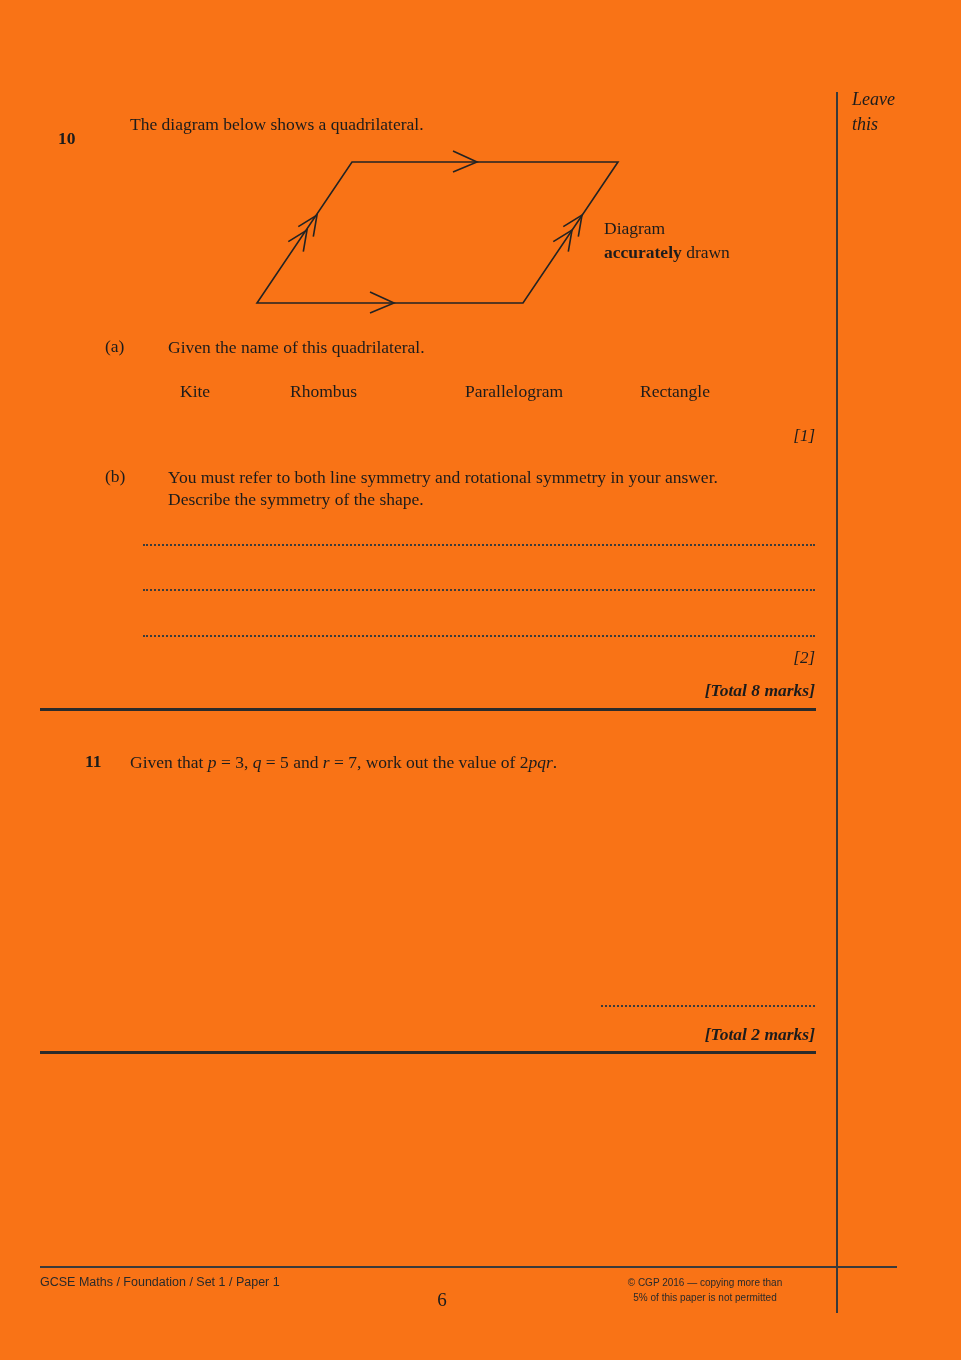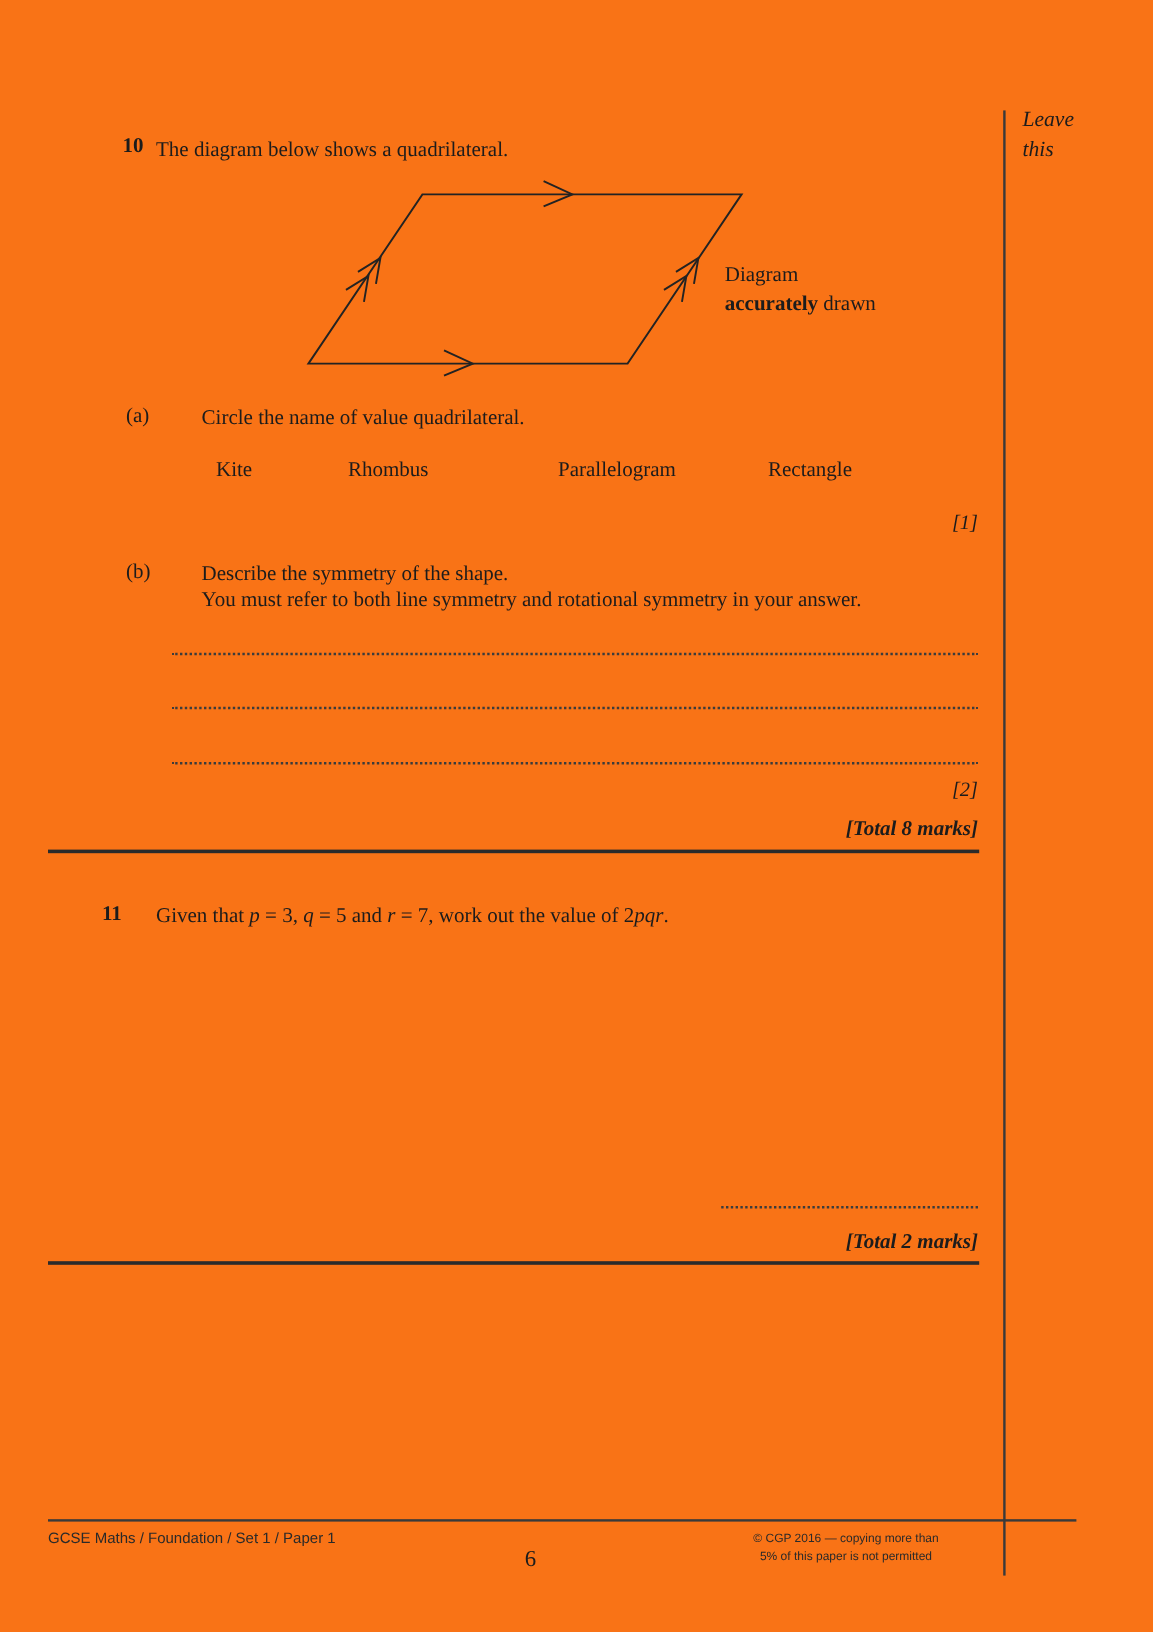--- a/index.html
+++ b/index.html
@@ -113,21 +113,21 @@
 <body>
 
 <div id="page">
 
   <div class="vrule"></div>
   <div class="leave-blank">
     <div>Leave</div>
     <div>this</div>
   </div>
 
-  <div class="abs qnum" style="left:58px; top:111px;margin-left:44px;">10</div>
+  <div class="abs qnum" style="left:58px; top:128px;">10</div>
   <div class="abs qtext" style="left:105px; top:113px;">The diagram below shows a quadrilateral.</div>
 
   <svg class="abs" style="left:230px; top:140px;" width="420" height="185" viewBox="0 0 420 185">
     <polygon class="ln" points="27,163 122,22 388,22 293,163"></polygon>
 
     <polyline class="ln" points="223,11 247,22 223,32"></polyline>
 
     <polyline class="ln" points="140,152 164,163 140,173"></polyline>
 
     <polyline class="ln" points="83.3,96.6 87,75 68.3,86.6"></polyline>
@@ -136,33 +136,33 @@
     <polyline class="ln" points="348.3,96.6 352,75 333.3,86.6"></polyline>
     <polyline class="ln" points="338.3,111.6 342,90 323.3,101.6"></polyline>
   </svg>
 
   <div class="diagram-caption">
     <div>Diagram</div>
     <div><span style="font-weight: bold;">accurately</span><span> drawn</span></div>
   </div>
 
   <div class="part-label" style="left:105px; top:336px;">(a)</div>
-  <div class="abs qtext" style="left:143px; top:336px;">Circle the name of value quadrilateral.</div>
+  <div class="abs qtext" style="left:143px; top:336px;">Given the name of this quadrilateral.</div>
 
   <div class="option" style="left:180px; top:381px;">Kite</div>
   <div class="option" style="left:290px; top:381px;">Rhombus</div>
   <div class="option" style="left:465px; top:381px;">Parallelogram</div>
   <div class="option" style="left:640px; top:381px;">Rectangle</div>
 
   <div class="marks" style="top:426px;">[1]</div>
 
   <div class="part-label" style="left:105px; top:466px;">(b)</div>
   <div class="abs qtext" style="left:143px; top:466px;">
+    <div>You must refer to both line symmetry and rotational symmetry in your answer.</div>
     <div>Describe the symmetry of the shape.</div>
-    <div>You must refer to both line symmetry and rotational symmetry in your answer.</div>
   </div>
 
   <div class="dotted-line" style="left:143px; top:544px; width:672px;"></div>
   <div class="dotted-line" style="left:143px; top:589px; width:672px;"></div>
   <div class="dotted-line" style="left:143px; top:635px; width:672px;"></div>
 
   <div class="marks" style="top:648px;">[2]</div>
   <div class="total-marks" style="top:680px;">[Total 8 marks]</div>
   <div class="hrule" style="top:708px;"></div>
 

